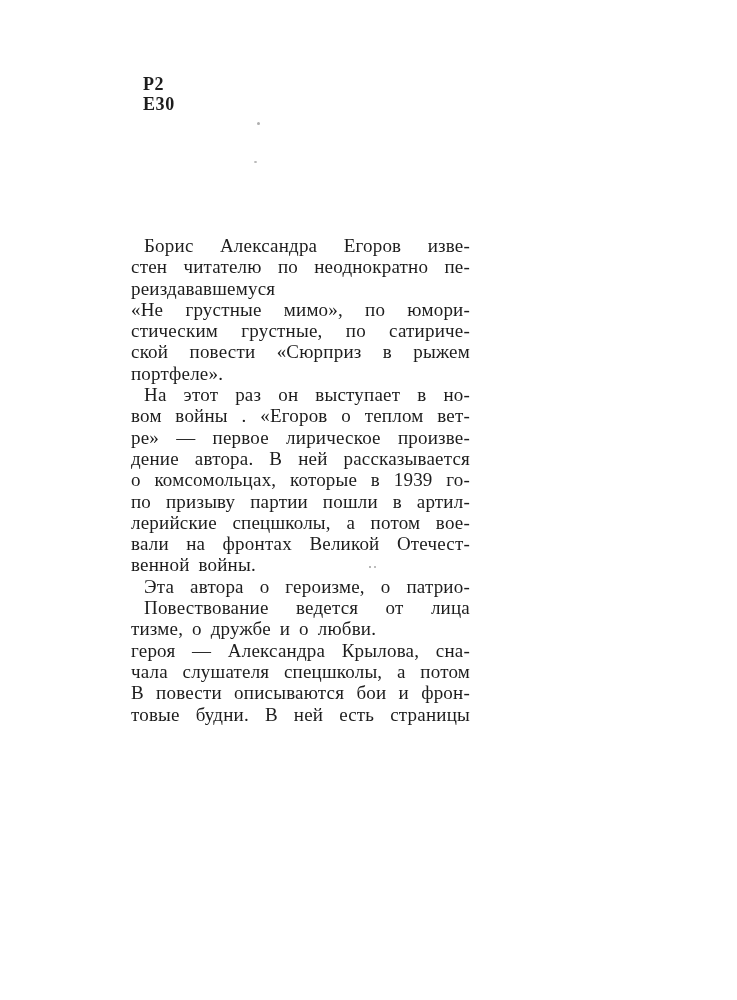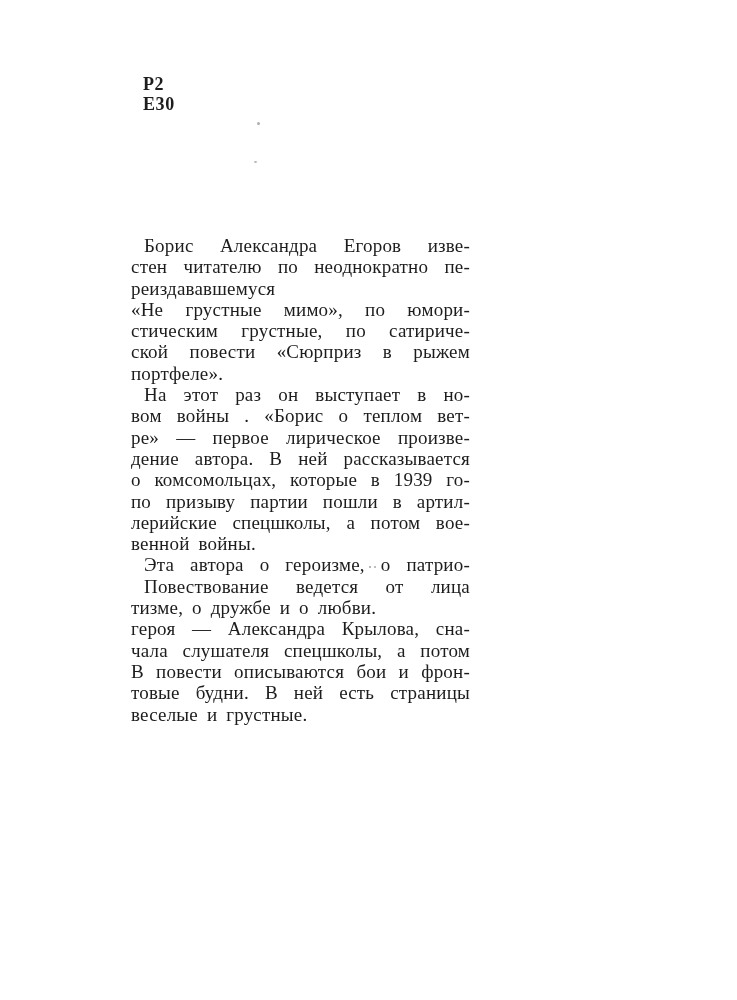--- a/index.html
+++ b/index.html
@@ -103,21 +103,21 @@
         <span>раз</span>
         <span>он</span>
         <span>выступает</span>
         <span>в</span>
         <span>но-</span>
       </div>
       <div class="line justify">
         <span>вом</span>
         <span>войны</span>
         <span>.</span>
-        <span>«Борис</span>
+        <span>«Егоров</span>
         <span>о</span>
         <span>теплом</span>
         <span>вет-</span>
       </div>
       <div class="line justify">
         <span>ре»</span>
         <span>—</span>
         <span>первое</span>
         <span>лирическое</span>
         <span>произве-</span>
@@ -144,20 +144,27 @@
         <span>пошли</span>
         <span>в</span>
         <span>артил-</span>
       </div>
       <div class="line justify">
         <span>лерийские</span>
         <span>спецшколы,</span>
         <span>а</span>
         <span>потом</span>
         <span>вое-</span>
+      </div>
+      <div class="line justify">
+        <span>вали</span>
+        <span>на</span>
+        <span>фронтах</span>
+        <span>Великой</span>
+        <span>Отечест-</span>
       </div>
       <div class="line">венной войны.</div>
       <div class="line justify indent">
         <span>Эта</span>
         <span>автора</span>
         <span>о</span>
         <span>героизме,</span>
         <span>о</span>
         <span>патрио-</span>
       </div>
@@ -191,19 +198,18 @@
         <span>фрон-</span>
       </div>
       <div class="line justify">
         <span>товые</span>
         <span>будни.</span>
         <span>В</span>
         <span>ней</span>
         <span>есть</span>
         <span>страницы</span>
       </div>
-      <div class="line">веселые и грустные.</div>
     </div>
 <div class="speck" style="left: 257px; top: 122px; width: 3px; height: 3px; background: rgb(174, 174, 174);"></div>
     <div class="speck" style="left: 254px; top: 161px; width: 3px; height: 2px; background: rgb(183, 183, 183);"></div>
     <div class="speck" style="left: 369px; top: 566px; width: 2px; height: 2px; background: rgb(158, 158, 158);"></div>
     <div class="speck" style="left: 374px; top: 566px; width: 2px; height: 2px; background: rgb(169, 169, 169);"></div>
   </div>
 
 </body></html>

